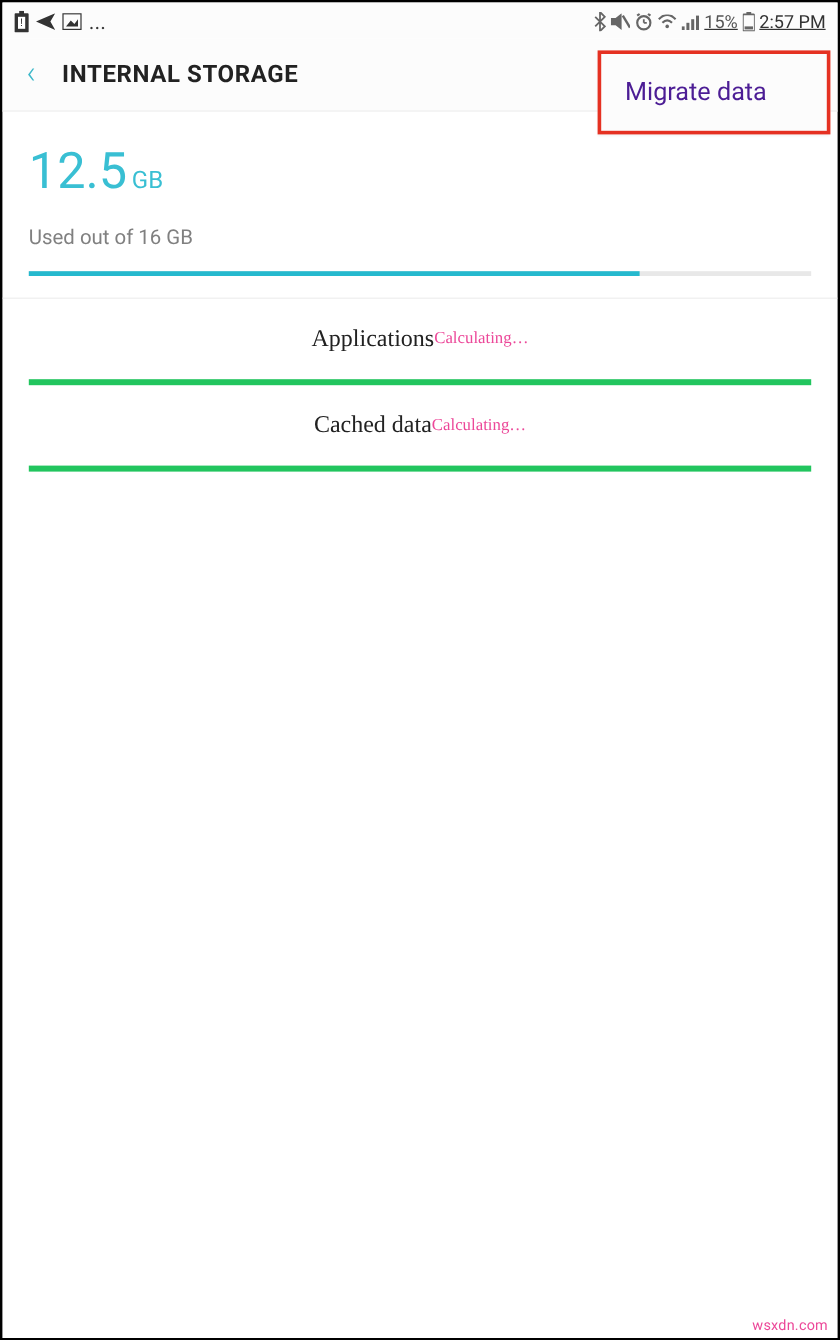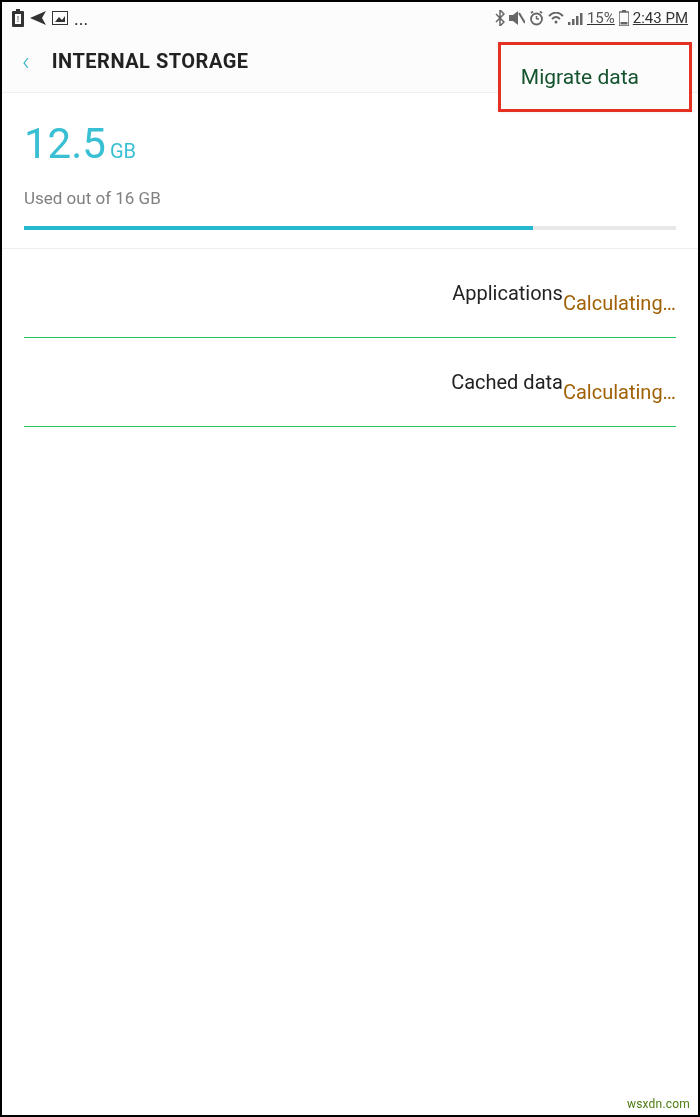--- a/index.html
+++ b/index.html
@@ -47,21 +47,21 @@
       color: #222;
     }
     .menu-popup {
       position: absolute;
       right: 6px;
       top: 40px;
       border: 3px solid #e53122;
       background: #fcfcfc;
       padding: 20px 50px 20px 20px;
       font-size: 21px;
-      color: #14532d;
+      color: #4c1d95;
       box-shadow: 0 1px 2px rgba(0,0,0,0.05);
       z-index: 10;
     }
     .storage-summary {
       padding: 26px 22px 0 22px;
     }
     .storage-used {
       color: #39bfd3;
       font-weight: 400;
       display: flex;
@@ -89,33 +89,34 @@
     .section-divider {
       height: 1px;
       background: #eee;
       margin-top: 18px;
     }
     .list {
       padding: 0 22px;
     }
     .list-row {
       display: flex;
-      justify-content: flex-end;
+      justify-content: center;
       align-items: center;
       padding: 22px 0;
-      border-bottom: 1px solid #22c55e;
+      border-bottom: 5px solid #22c55e;
+      font-family: Liberation Serif, serif;
     }
     .row-label { font-size: 20px; color: #222; }
-    .row-value { font-size: 20px; color: #a16207; margin-top: 20px; }
+    .row-value { font-size: 14px; color: #ec4899; }
     .watermark {
       position: absolute;
       bottom: 4px;
       right: 8px;
       font-size: 12px;
-      color: #4d7c0f;
+      color: #ec4899;
       letter-spacing: 0.2px;
       margin-top: 44px;
     }
   </style>
 </head>
 <body>
 
 <div class="status-bar">
   <div class="status-left">
     <span class="status-icon">
@@ -176,21 +177,21 @@
         </svg>
     </span>
     <span style="font-size:15px;color:#555;">15%</span>
     <span class="status-icon">
       <svg width="10" height="16" viewBox="0 0 10 16">
           <rect x="0" y="2" width="10" height="14" rx="1" fill="none" stroke="#666" stroke-width="1.5"></rect>
           <rect x="3" y="0" width="4" height="2" fill="#666"></rect>
           <rect x="1.5" y="12" width="7" height="2.5" fill="#666"></rect>
         </svg>
     </span>
-    <span style="font-size:15px;color:#333;">2:43 PM</span>
+    <span style="font-size:15px;color:#333;">2:57 PM</span>
   </div>
 </div>
 
 <div class="app-bar">
   <span class="back-chevron">‹</span>
   <span class="app-title">INTERNAL STORAGE</span>
 </div>
 
 <div class="menu-popup">Migrate data</div>
 

